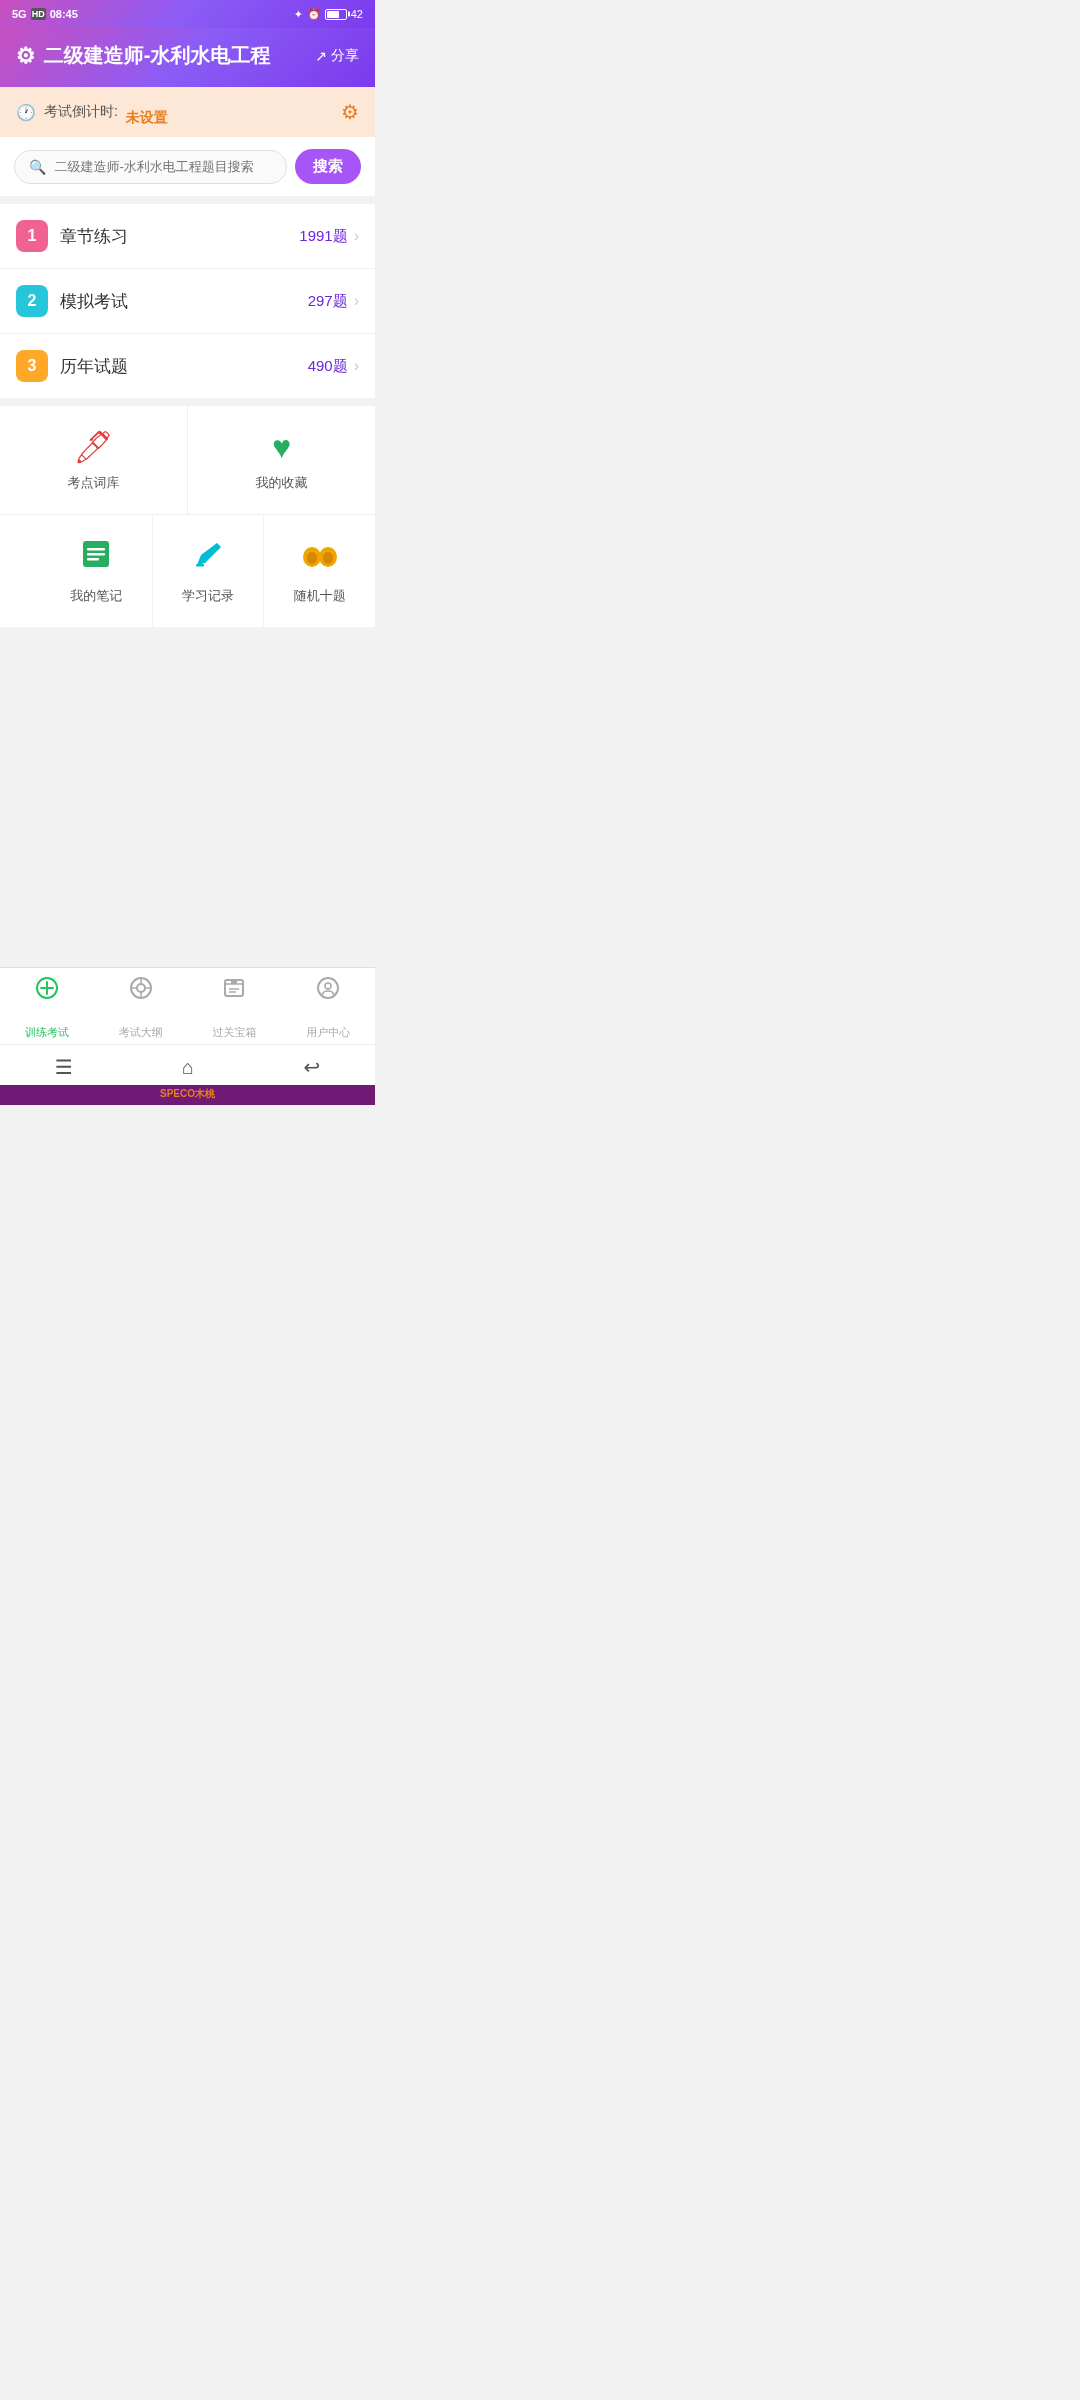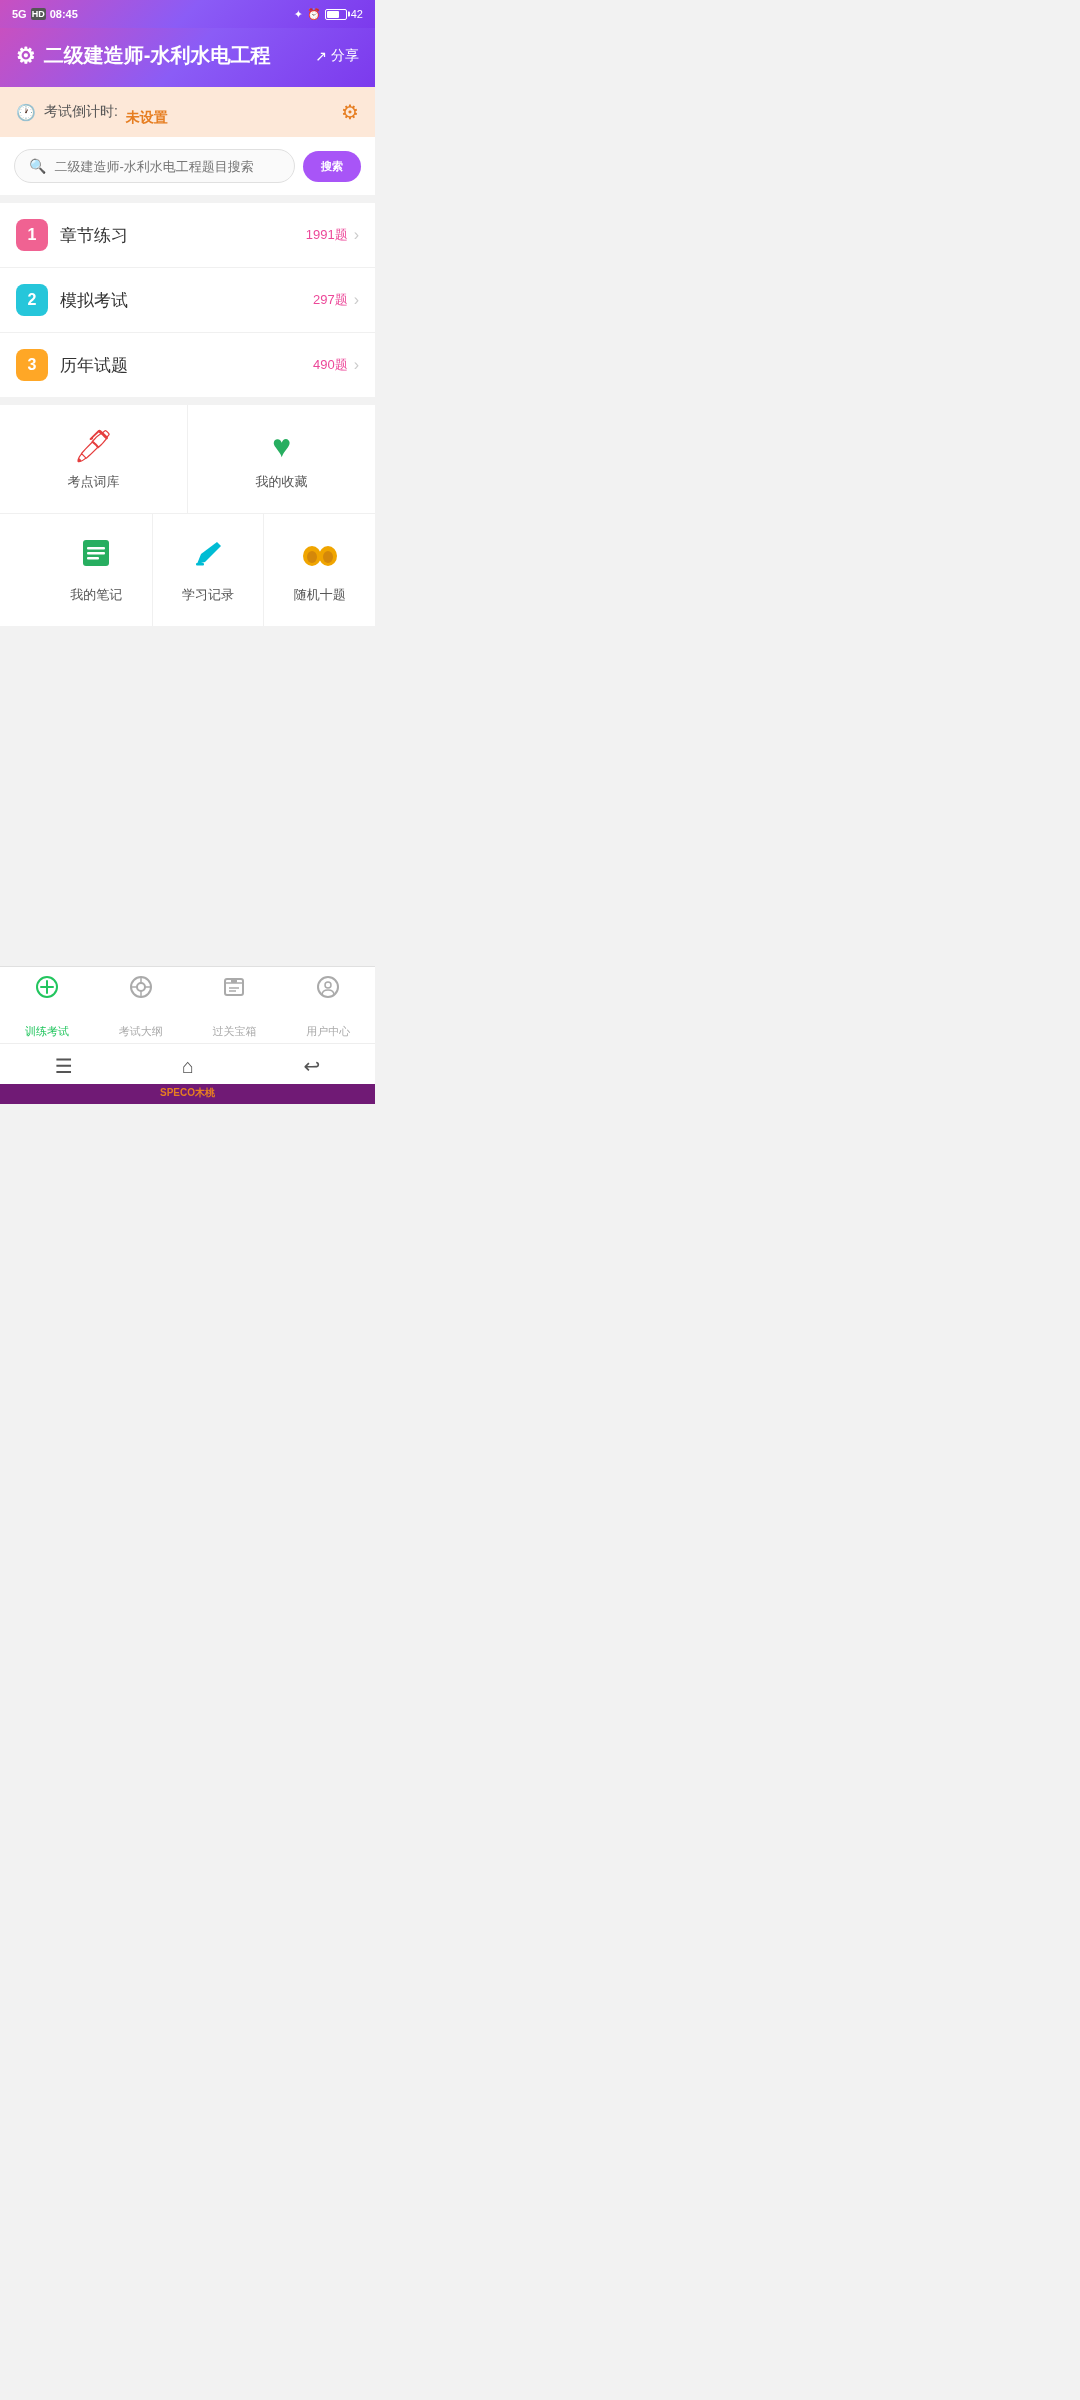--- a/index.html
+++ b/index.html
@@ -143,21 +143,21 @@
       font-size: 13px;
       color: #aaa;
       width: 100%;
     }
     .search-btn {
       background: #a855f7;
       color: white;
       border: none;
       border-radius: 20px;
       padding: 8px 18px;
-      font-size: 11px;
+      font-size: 15px;
       font-weight: 600;
       cursor: pointer;
       white-space: nowrap;
     }
 
     
     .list-section {
       background: white;
       margin-top: 8px;
     }
@@ -187,22 +187,22 @@
     .num-pink { background: #f06292; }
     .num-cyan { background: #26c6da; }
     .num-orange { background: #ffa726; }
 
     .item-title {
       flex: 1;
       font-size: 17px;
       color: #333;
     }
     .item-count {
-      font-size: 13px;
-      color: #ec4899;
+      font-size: 15px;
+      color: #6d28d9;
       margin-right: 6px;
     }
     .chevron {
       color: #ccc;
       font-size: 16px;
     }
 
     
     .grid-section {
       background: white;

